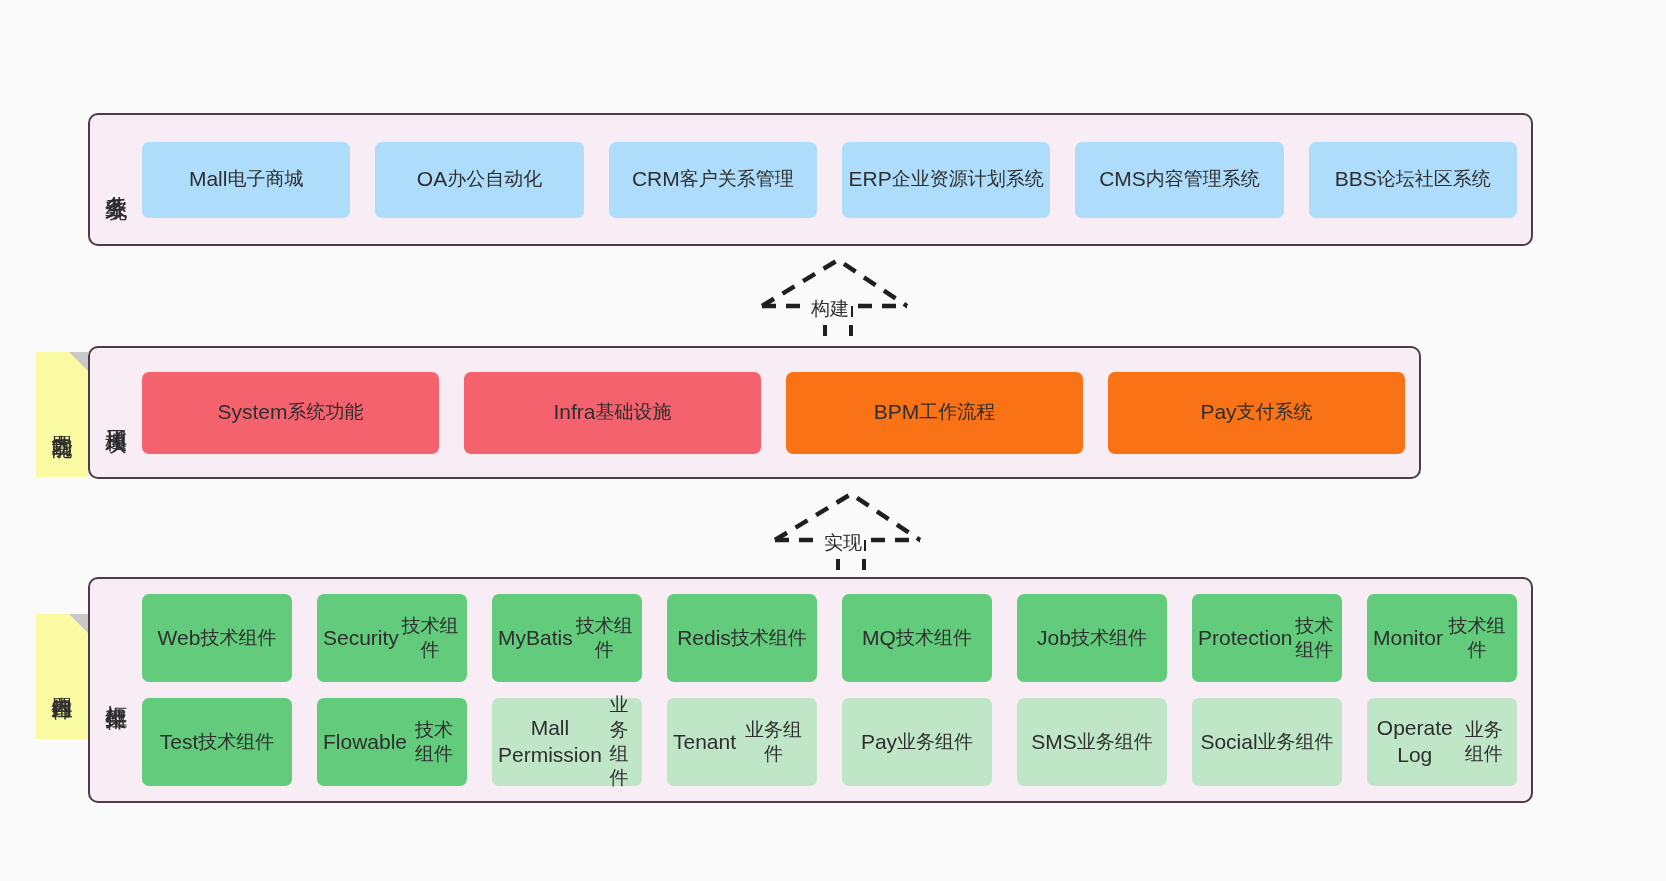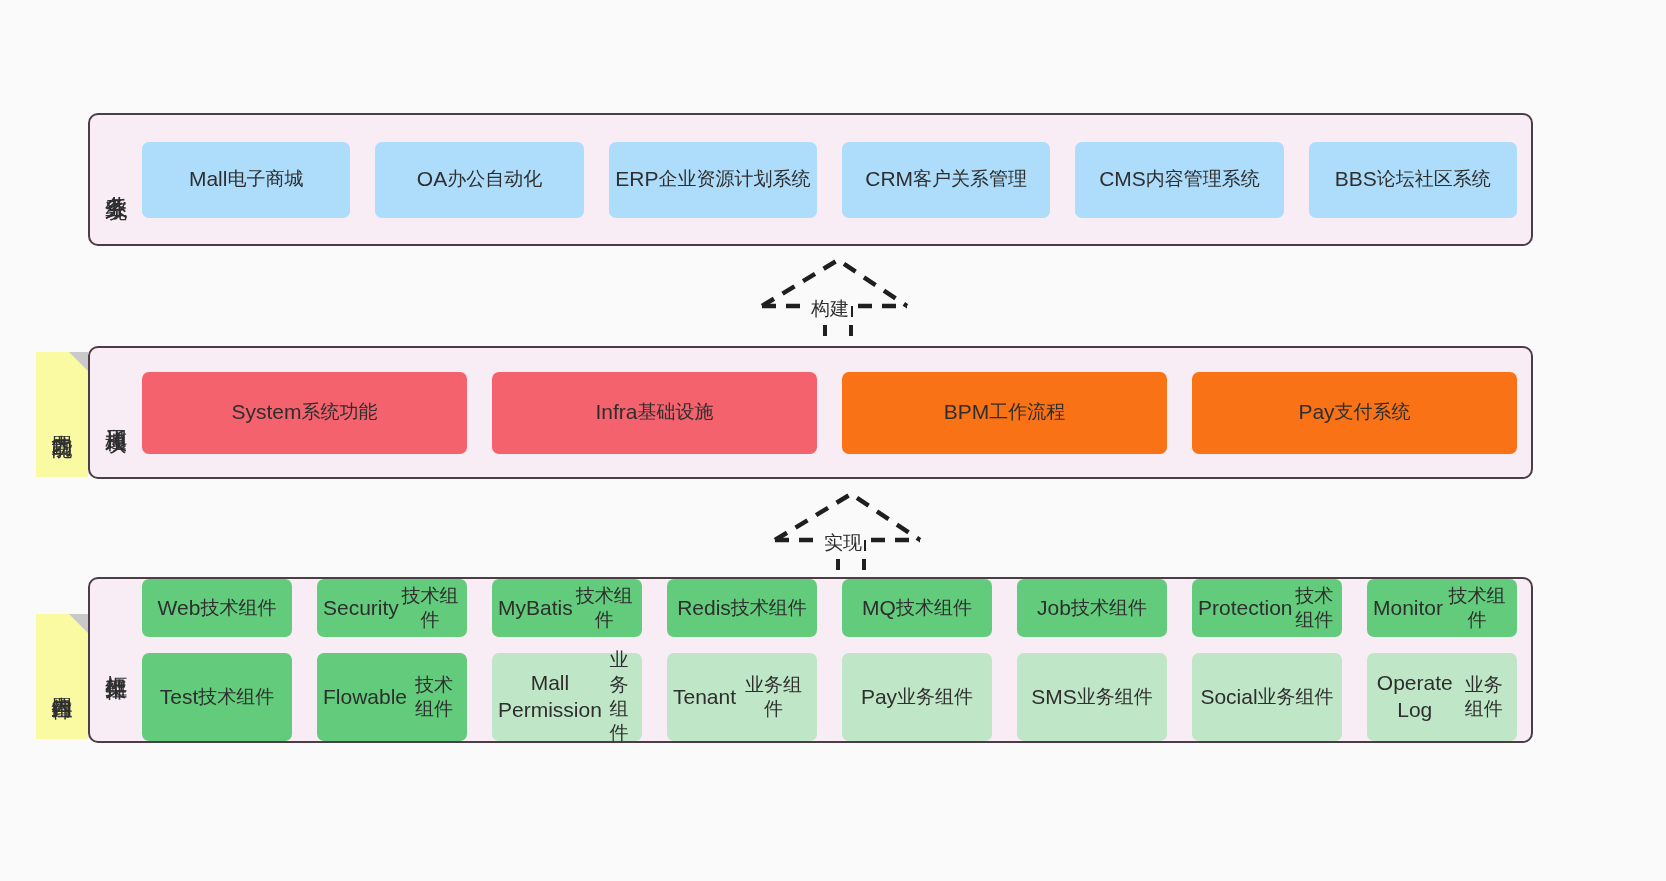--- a/index.html
+++ b/index.html
@@ -144,26 +144,26 @@
       <div class="row biz-row">
         <div class="node c-blue">
           <span class="t1">Mall</span>
           <span class="t2">电子商城</span>
         </div>
         <div class="node c-blue">
           <span class="t1">OA</span>
           <span class="t2">办公自动化</span>
         </div>
         <div class="node c-blue">
+          <span class="t1">CRM</span>
+          <span class="t2">客户关系管理</span>
+        </div>
+        <div class="node c-blue">
           <span class="t1">ERP</span>
           <span class="t2">企业资源计划系统</span>
-        </div>
-        <div class="node c-blue">
-          <span class="t1">CRM</span>
-          <span class="t2">客户关系管理</span>
         </div>
         <div class="node c-blue">
           <span class="t1">CMS</span>
           <span class="t2">内容管理系统</span>
         </div>
         <div class="node c-blue">
           <span class="t1">BBS</span>
           <span class="t2">论坛社区系统</span>
         </div>
       </div>
@@ -176,21 +176,21 @@
       <path d="M 5 48 L 81 2 L 150 48" stroke="#1f1f1f" stroke-width="4.5" fill="none" stroke-dasharray="14 10"></path>
       <path d="M 5 48 L 150 48" stroke="#1f1f1f" stroke-width="4.5" fill="none" stroke-dasharray="14 10"></path>
     </svg>
     <span class="conn-label" style="left:52px; top:38px;">构建</span>
   </div>
 
   <div class="note" style="left:36px; top:352px; height:125px;">
     <span class="note-label">内置功能</span>
   </div>
 
-  <div class="layer" id="layer-common" style="left:88px; top:346px; width:1445px; height:133px;">
+  <div class="layer" id="layer-common" style="left:88px; top:346px; width:1333px; height:133px;">
     <div class="layer-title">通用模块</div>
     <div class="layer-body">
       <div class="row mod-row">
         <div class="node c-red">
           <span class="t1">System</span>
           <span class="t2">系统功能</span>
         </div>
         <div class="node c-red">
           <span class="t1">Infra</span>
           <span class="t2">基础设施</span>
@@ -213,21 +213,21 @@
       <path d="M 5 48 L 81 2 L 150 48" stroke="#1f1f1f" stroke-width="4.5" fill="none" stroke-dasharray="14 10"></path>
       <path d="M 5 48 L 150 48" stroke="#1f1f1f" stroke-width="4.5" fill="none" stroke-dasharray="14 10"></path>
     </svg>
     <span class="conn-label" style="left:52px; top:38px;">实现</span>
   </div>
 
   <div class="note" style="left:36px; top:614px; height:125px;">
     <span class="note-label">内置组件</span>
   </div>
 
-  <div class="layer" id="layer-framework" style="left:88px; top:577px; width:1445px; height:166px;">
+  <div class="layer" id="layer-framework" style="left:88px; top:577px; width:1445px; height:226px;">
     <div class="layer-title">框架组件</div>
     <div class="layer-body">
 
       <div class="row fw-row">
         <div class="node c-green">
           <span class="t1">Web</span>
           <span class="t2">技术组件</span>
         </div>
         <div class="node c-green">
           <span class="t1">Security</span>

